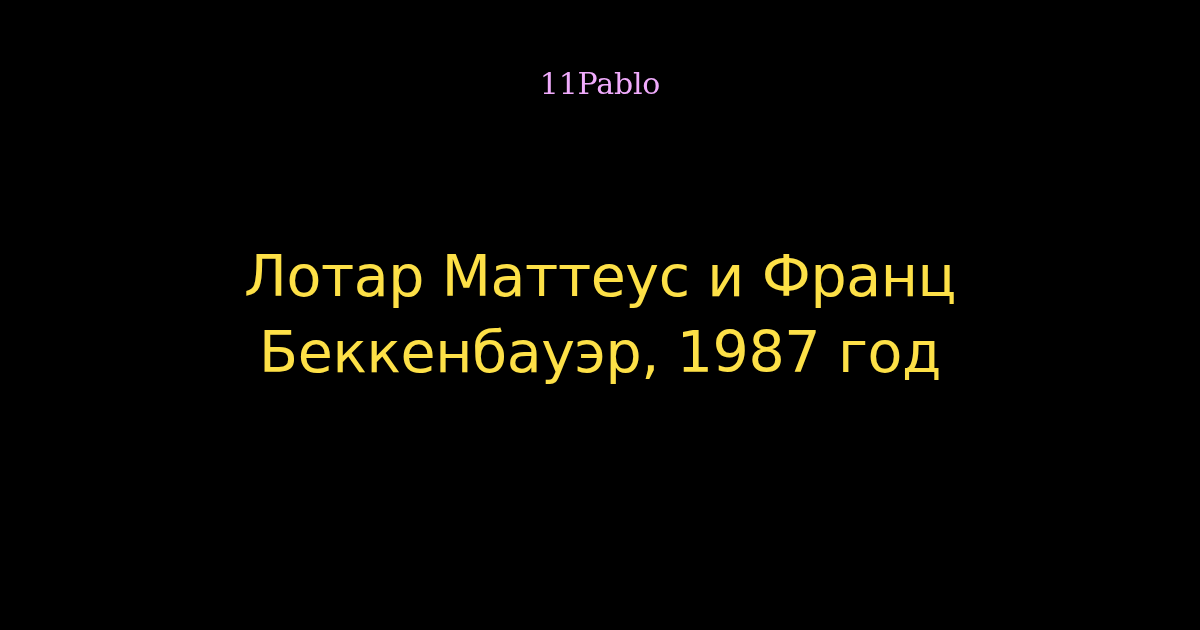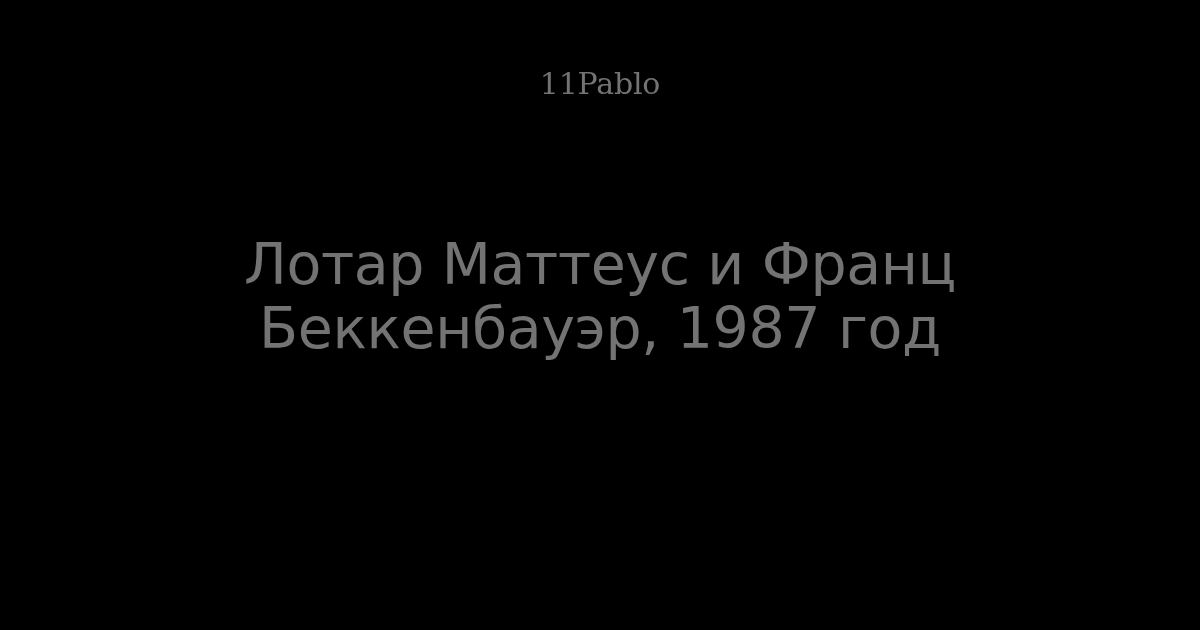--- a/index.html
+++ b/index.html
@@ -35,44 +35,44 @@
     text-align: center;
     line-height: 1;
   }
 
   .brand {
     display: inline-block;
     font-family: "DejaVu Serif", "Liberation Serif", serif;
     font-size: 30px;
     font-weight: 400;
     letter-spacing: -0.2px;
-    color: #737373;
+    color: #f0abfc;
     line-height: 1.05;
     white-space: nowrap;
   }
 
   
   .headline-wrap {
     position: absolute;
     top: 232px;
     left: 0;
     width: 1200px;
     text-align: center;
   }
 
   .headline {
     display: block;
-    margin: 0;
+    margin: 12px;
     padding: 0;
     font-family: "DejaVu Sans", "Liberation Sans", sans-serif;
     font-size: 57px;
     font-weight: 400;
     line-height: 64px;
     letter-spacing: -0.4px;
-    color: #737373;
+    color: #fde047;
     white-space: pre-line;
   }
 
   
   .lower-empty {
     position: absolute;
     left: 0;
     top: 400px;
     width: 1200px;
     height: 230px;

